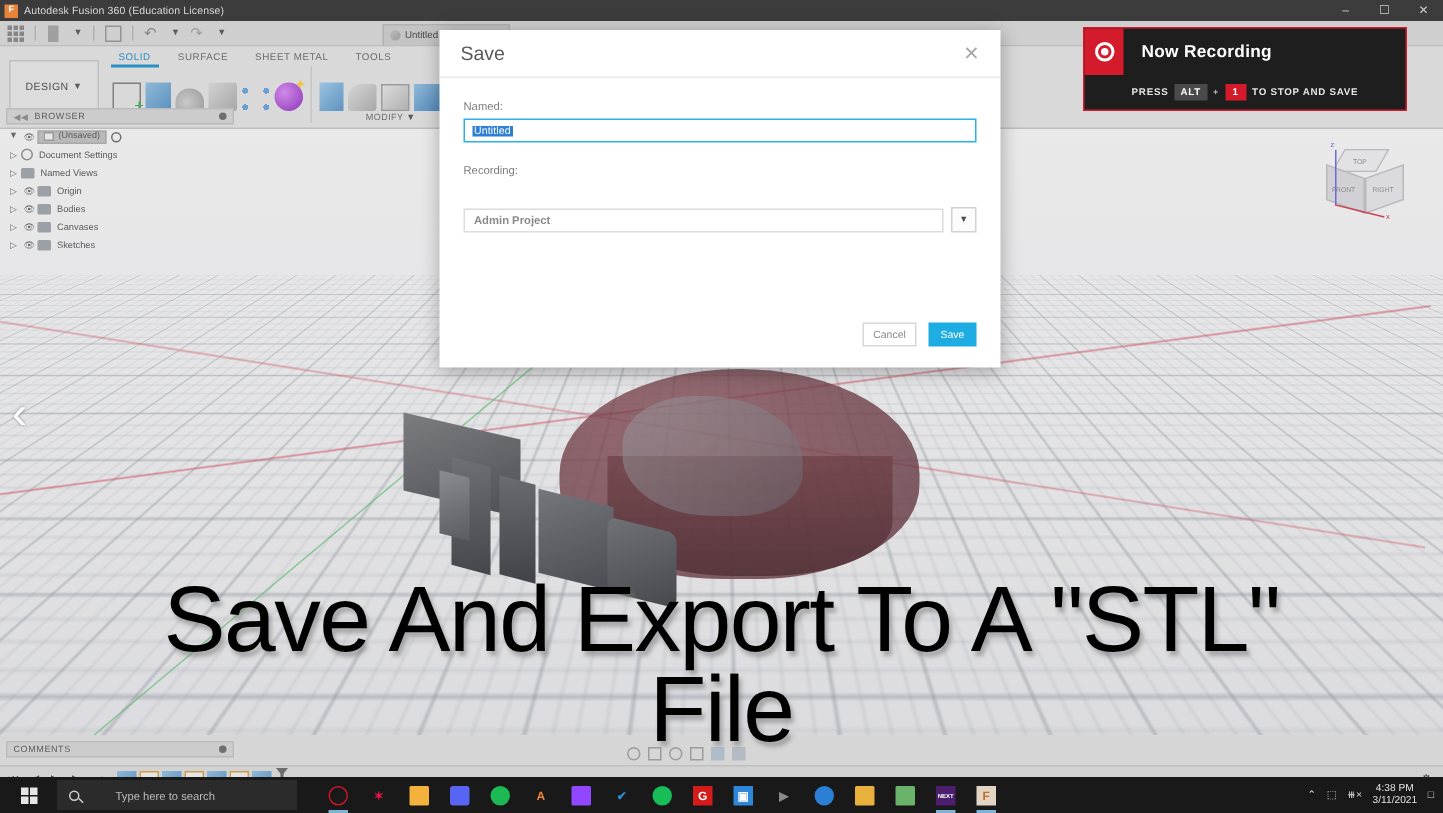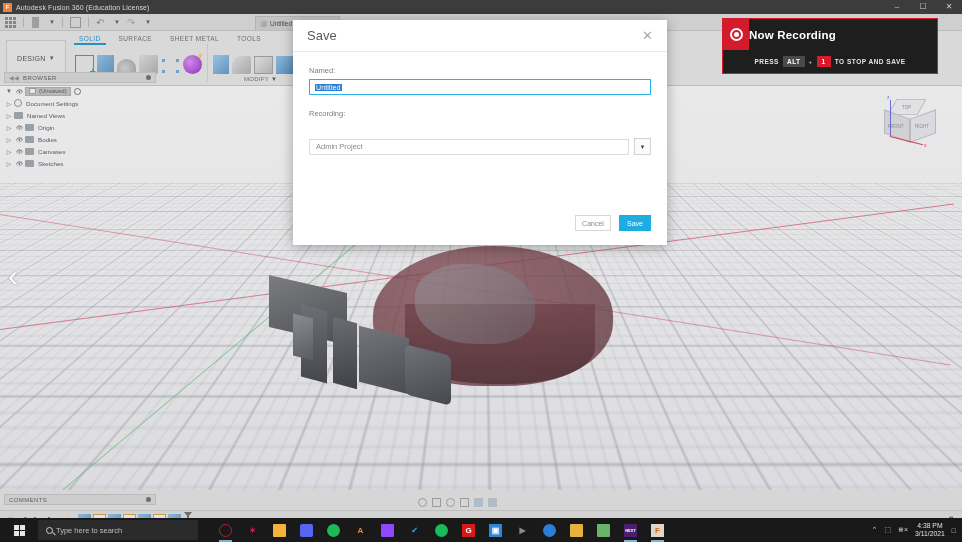--- a/index.html
+++ b/index.html
@@ -305,21 +305,21 @@
   .rec-badge {
     width:26px;height:31px;background:#d41b2c;
     display:flex;align-items:center;justify-content:center;
   }
   .rec-dot {
     width:13px;height:13px;border-radius:50%;border:2px solid #fff;
     display:flex;align-items:center;justify-content:center;
   }
   .rec-dot i { width:5px;height:5px;border-radius:50%;background:#fff;display:block; }
   .rec-title {
-    color:#fff; font-size:11.5px; font-weight:bold; 
+    color:#fff; font-size:11.5px; font-weight:bold; margin-left:12px;
     letter-spacing:.2px;
   }
   .rec-bottom {
     height:23px; display:flex; align-items:center; justify-content:center;
     gap:4px; color:#e4e4e4; font-size:6.5px; font-weight:bold;
     letter-spacing:.5px;
   }
   .key {
     background:#4a4a4a; color:#fff; padding:2px 4px; font-size:6.5px;
     font-weight:bold;
@@ -338,21 +338,21 @@
   .win-logo {
     width:11px;height:11px;
     background:
       linear-gradient(#e6e6e6,#e6e6e6) 0 0/5px 5px no-repeat,
       linear-gradient(#e6e6e6,#e6e6e6) 6px 0/5px 5px no-repeat,
       linear-gradient(#e6e6e6,#e6e6e6) 0 6px/5px 5px no-repeat,
       linear-gradient(#e6e6e6,#e6e6e6) 6px 6px/5px 5px no-repeat;
   }
   .tb-search {
     width:160px;height:20px;background:#2b2b2b;
-    display:flex;align-items:center;gap:3px;padding-left:8px;
+    display:flex;align-items:center;gap:24px;padding-left:8px;
     font-size:7.5px;color:#bdbdbd;
   }
   .mag {
     width:7px;height:7px;border:1.2px solid #cfcfcf;border-radius:50%;
     position:relative;
   }
   .mag::after{content:'';position:absolute;right:-3px;bottom:-2px;
     width:3.5px;height:1.2px;background:#cfcfcf;transform:rotate(45deg);}
   .tb-apps { display:flex; align-items:center; gap:0; margin-left:14px; }
   .tapp {
@@ -561,20 +561,24 @@
         <span>Canvases</span>
       </div>
       <div class="trow">
         <span class="tw">▷</span>
         <span class="teye">👁</span>
         <span class="tfolder"></span>
         <span>Sketches</span>
       </div>
     </div>
 
+    <div class="caption">
+      <div class="caption-line">Save And Export To A "STL"</div>
+      <div class="caption-line">File</div>
+    </div>
 
     <div class="comments">
       <span>COMMENTS</span>
       <span class="eye-r"></span>
     </div>
 
     <div class="navbar">
       <div class="nb-ic" style="border:1.2px solid #6e6e6e;border-radius:50%;"></div>
       <div class="nb-ic" style="border:1.2px solid #6e6e6e;"></div>
       <div class="nb-ic" style="border:1.2px solid #6e6e6e;border-radius:50%;"></div>
@@ -610,21 +614,21 @@
       <div class="dlg-title">Save</div>
       <div class="dlg-close">✕</div>
     </div>
     <div class="dlg-body">
       <div class="fld-label">Named:</div>
       <div class="fld-input">
         <span class="sel-text">Untitled</span>
       </div>
 
       <div class="fld-label" style="margin-top:14px;">Recording:</div>
-      <div class="fld-row" style="margin-top:20px;">
+      <div class="fld-row" style="margin-top:20px;font-weight:bold;">
         <div class="loc-input">
           <span>Admin Project</span>
         </div>
         <div class="loc-drop">
           <span>▼</span>
         </div>
       </div>
     </div>
     <div class="dlg-foot">
       <div class="btn-cancel">Cancel</div>

